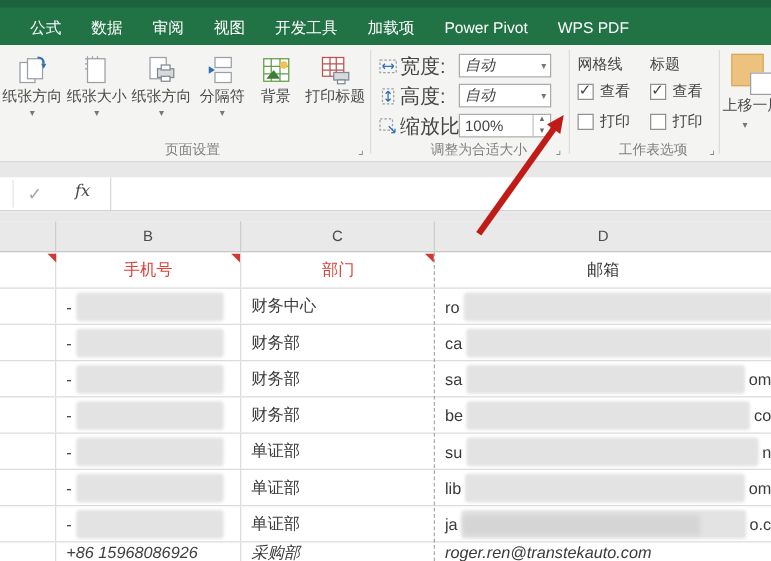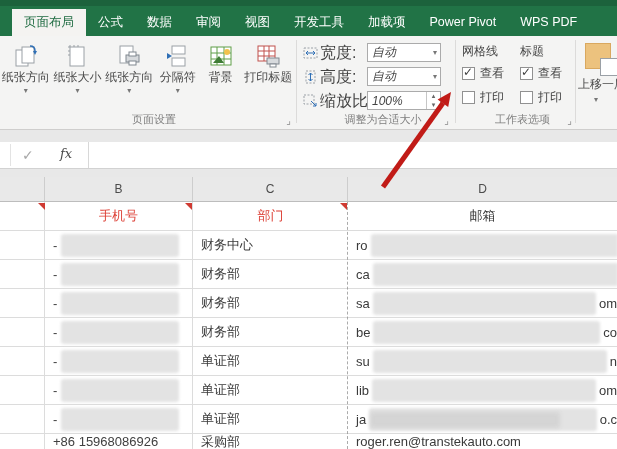--- a/index.html
+++ b/index.html
@@ -66,21 +66,20 @@
   .eblur.full{margin-right:-1px;border-radius:3px 0 0 3px;}
   .dashline{position:absolute;left:347px;top:202px;bottom:0;width:0;border-left:1px dashed #8f8f8f;opacity:.75;}
   .tri{position:absolute;width:0;height:0;border-top:7px solid #cf3a32;border-left:7px solid transparent;}
   .wmark{position:absolute;left:370px;top:412px;width:190px;height:16px;background:rgba(185,185,185,.35);filter:blur(2px);border-radius:2px;}
   .overlay{position:absolute;left:0;top:0;z-index:60;pointer-events:none;}
 </style>
 </head>
 <body>
 
 <div class="tabbar">
-  <div class="tab active">页面布局</div>
   <div class="tab">公式</div>
   <div class="tab">数据</div>
   <div class="tab">审阅</div>
   <div class="tab">视图</div>
   <div class="tab">开发工具</div>
   <div class="tab">加载项</div>
   <div class="tab">Power Pivot</div>
   <div class="tab">WPS PDF</div>
 </div>
 
@@ -191,21 +190,21 @@
     </div>
     <div class="srowline" style="top:55px;">
       <span class="ric">
         <svg width="15" height="14" viewBox="0 0 15 14">
             <rect x="1" y="1" width="10" height="9" fill="none" stroke="#9aa0a6" stroke-dasharray="2,1.5"></rect>
             <path d="M8 7 l5 5 M13 12 l-3 0 M13 12 l0-3" stroke="#2f6fb5" fill="none"></path>
           </svg>
       </span>
       <span>缩放比例:</span>
     </div>
-    <div class="spin" style="left:68px;top:55px;font-style:italic;">
+    <div class="spin" style="left:68px;top:55px;">
       <span>100%</span>
       <span class="col">
         <span>▴</span>
         <span>▾</span>
       </span>
     </div>
     <div class="grouplabel">调整为合适大小</div>
     <span class="launcher" style="right:6px;">⌟</span>
   </div>
 
@@ -367,21 +366,21 @@
         <span class="blur pblur"></span>
       </div>
     <div class="cC">单证部</div>
     <div class="cD">
         <span>ja</span>
         <span class="blur eblur"></span>
         <span>o.c</span>
       </div>
   </div>
 
-  <div class="srow" style="height:15px;">
+  <div class="srow" style="height:15px;font-style:italic;">
     <div class="cA"></div>
     <div class="cB">+86 15968086926</div>
     <div class="cC">采购部</div>
     <div class="cD">roger.ren@transtekauto.com</div>
   </div>
 </div>
 
 <div class="dashline"></div>
 <div class="tri" style="left:38px;top:203px;"></div>
 <div class="tri" style="left:185px;top:203px;"></div>

